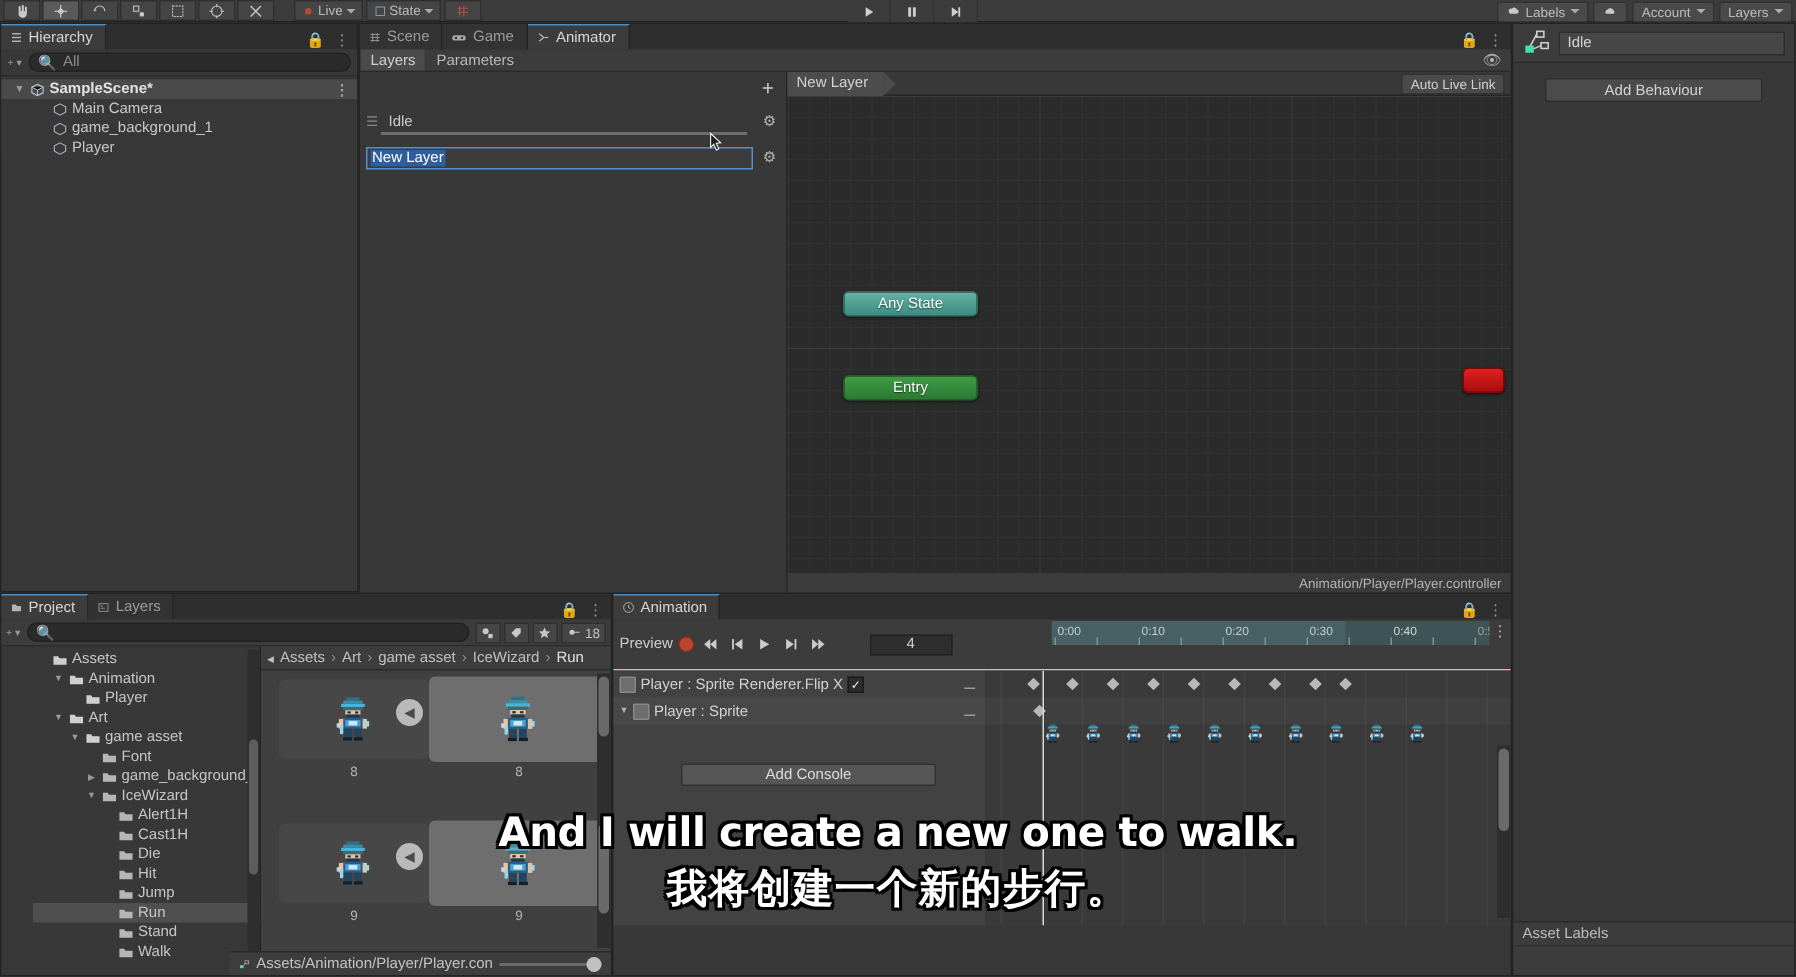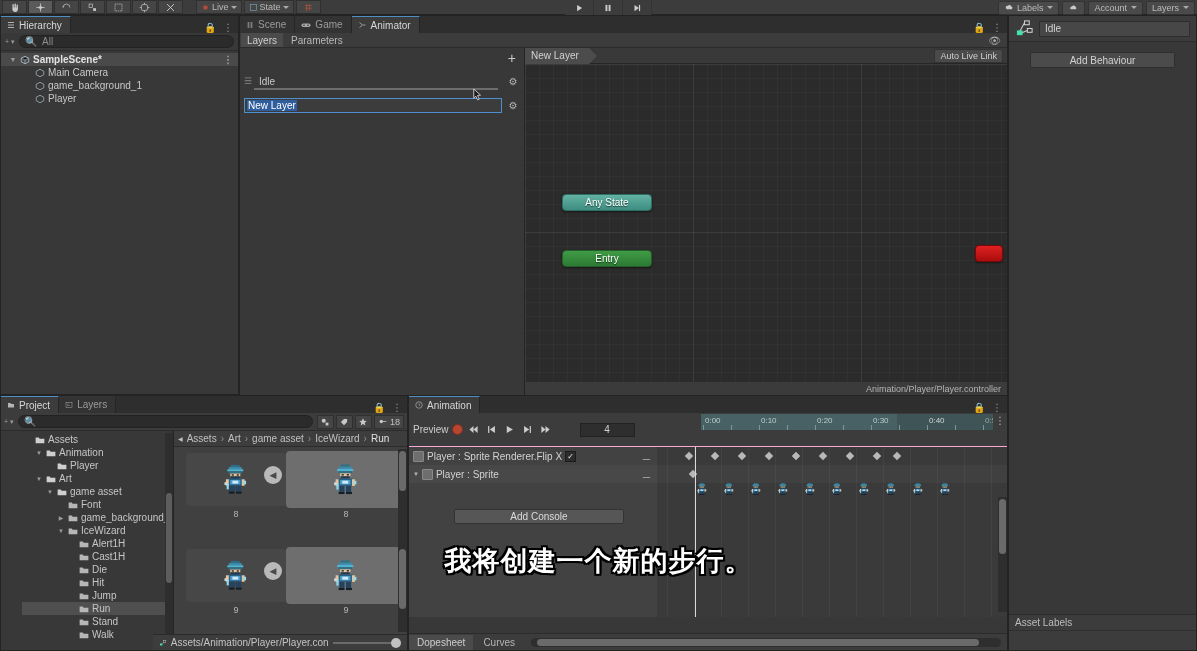--- a/index.html
+++ b/index.html
@@ -1187,30 +1187,20 @@
               <div style="left: 4px; top: 26px; width: 3px; height: 8px; background: rgb(143, 216, 238);"></div>
             </div>
           </div>
         <div class="am-playhead" style="left:38px;"></div>
         <div class="am-vscroll">
           <div class="am-vthumb"></div>
         </div>
       </div>
     </div>
 
-    <div class="am-bottom">
-      <div class="am-btab">
-        <span>Dopesheet</span>
-      </div>
-      <div class="am-btab off">
-        <span>Curves</span>
-      </div>
-      <div class="am-hscroll">
-        <div class="am-hthumb"></div>
-      </div>
-    </div>
   </div>
 
   <div class="subs">
+    <div class="sub-en">And I will create a new one to walk.</div>
     <div class="sub-zh">我将创建一个新的步行。</div>
   </div>
 
 </div>
 
 </body></html>

